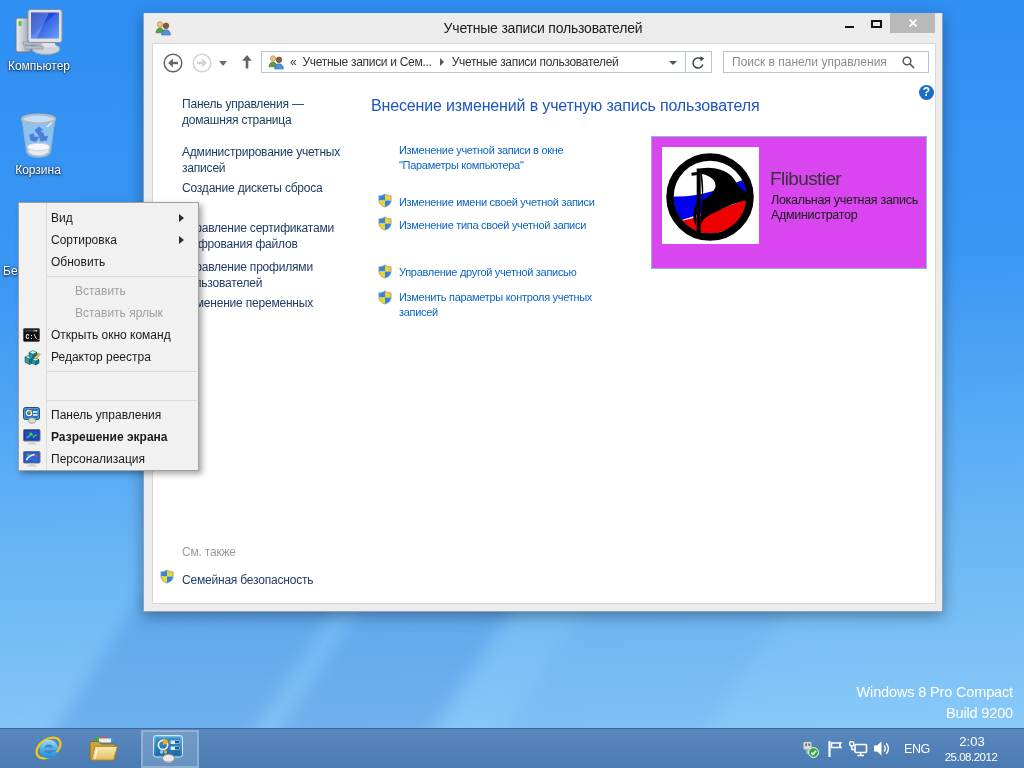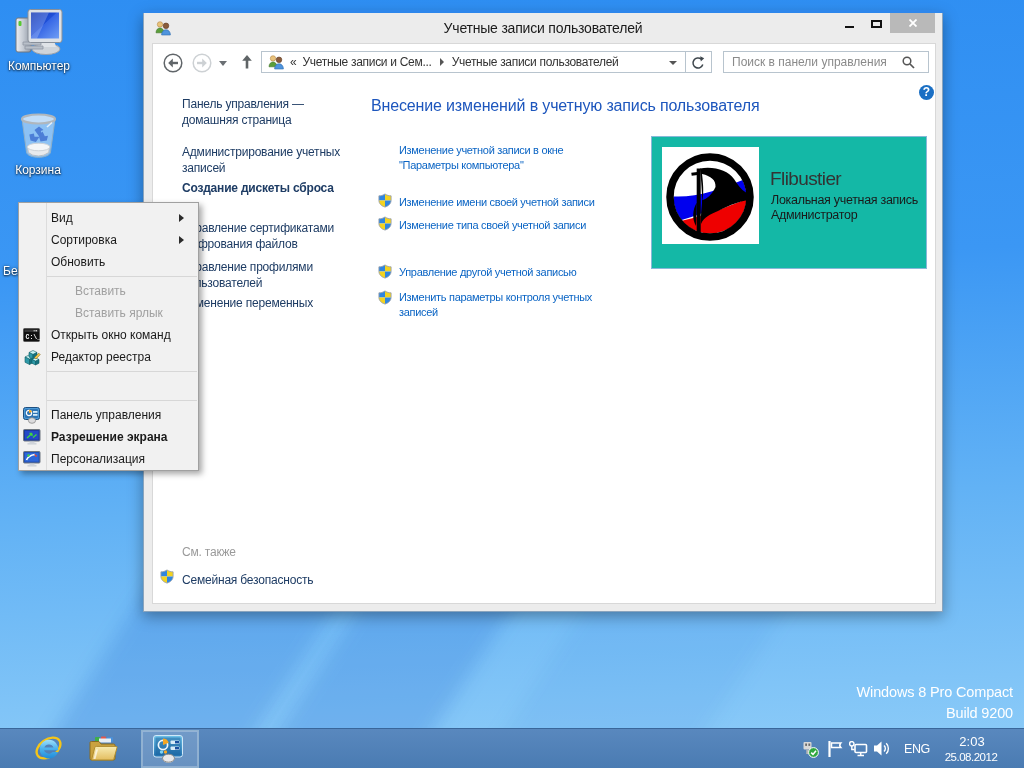--- a/index.html
+++ b/index.html
@@ -40,21 +40,21 @@
 .tri-d { display:inline-block; width:0; height:0; border-top:4px solid #555; border-left:4px solid transparent; border-right:4px solid transparent; }
 .refreshbox { position:absolute; left:532px; top:7px; width:27px; height:22px; border:1px solid #b8c4ce; border-left:none; }
 .search { position:absolute; left:570px; top:7px; width:206px; height:22px; border:1px solid #b8c4ce;
   font-size:12px; color:#8a8a8a; line-height:20px; padding-left:8px; }
 
 
 .leftnav { position:absolute; left:29px; font-size:12px; color:#1e3c64; line-height:16px; letter-spacing:-0.2px; }
 .head1 { position:absolute; left:218px; top:53px; font-size:16px; color:#1d56bd; letter-spacing:-0.15px; }
 .blink { position:absolute; font-size:11px; color:#0a64c4; line-height:15px; letter-spacing:-0.3px; }
 .shield { position:absolute; width:14px; height:15px; }
-.userbox { position:absolute; left:498px; top:92px; width:276px; height:133px; background:#14b8a6; border:1px solid #87b8d8; }
+.userbox { position:absolute; left:498px; top:92px; width:276px; height:133px; background:#d946ef; border:1px solid #87b8d8; }
 .userbox .pic { position:absolute; left:10px; top:10px; width:97px; height:97px; background:#fff; }
 .uname { position:absolute; left:118px; top:31px; font-size:19px; color:#333; letter-spacing:-0.6px; }
 .uline { position:absolute; left:119px; font-size:12.5px; color:#1a1a1a; white-space:nowrap; letter-spacing:-0.3px; }
 .gray { color:#9a9a9a; }
 .help { position:absolute; left:766px; top:41px; width:15px; height:15px; border-radius:50%; background:#1a6fc4;
   color:#fff; font-size:12px; font-weight:bold; text-align:center; line-height:15px; }
 
 
 .menu { position:absolute; left:18px; top:202px; width:181px; height:269px; background:#f1f1f1;
   border:1px solid #a0a0a0; box-shadow:3px 3px 6px rgba(0,0,0,0.35); z-index:50; }
@@ -208,21 +208,21 @@
     <div class="search">Поиск в панели управления
       <svg width="13" height="13" style="position:absolute;right:13px;top:4px;">
           <circle cx="5" cy="5" r="3.8" fill="none" stroke="#555" stroke-width="1.5"></circle>
           <path d="M8 8 L12 12" stroke="#555" stroke-width="1.7"></path>
         </svg>
     </div>
     <div class="help">?</div>
 
     <div class="leftnav" style="top:52px;width:190px;">Панель управления —<br>домашняя страница</div>
     <div class="leftnav" style="top:100px;width:190px;">Администрирование учетных записей</div>
-    <div class="leftnav" style="top:136px;width:200px;font-weight:bold;">Создание дискеты сброса</div>
+    <div class="leftnav" style="top:136px;width:200px;">Создание дискеты сброса</div>
     <div class="leftnav" style="top:176px;width:190px;">Управление сертификатами шифрования файлов</div>
     <div class="leftnav" style="top:215px;width:190px;">Управление профилями пользователей</div>
     <div class="leftnav" style="top:251px;width:190px;">Изменение переменных</div>
 
     <div class="head1">Внесение изменений в учетную запись пользователя</div>
     <div class="blink" style="left:246px;top:99px;">Изменение учетной записи в окне<br>"Параметры компьютера"</div>
     <svg class="shield" viewBox="0 0 16 17" style="left:225px;top:149px;">
         <use href="#shieldG"></use>
       </svg>
     <div class="blink" style="left:246px;top:151px;">Изменение имени своей учетной записи</div>

